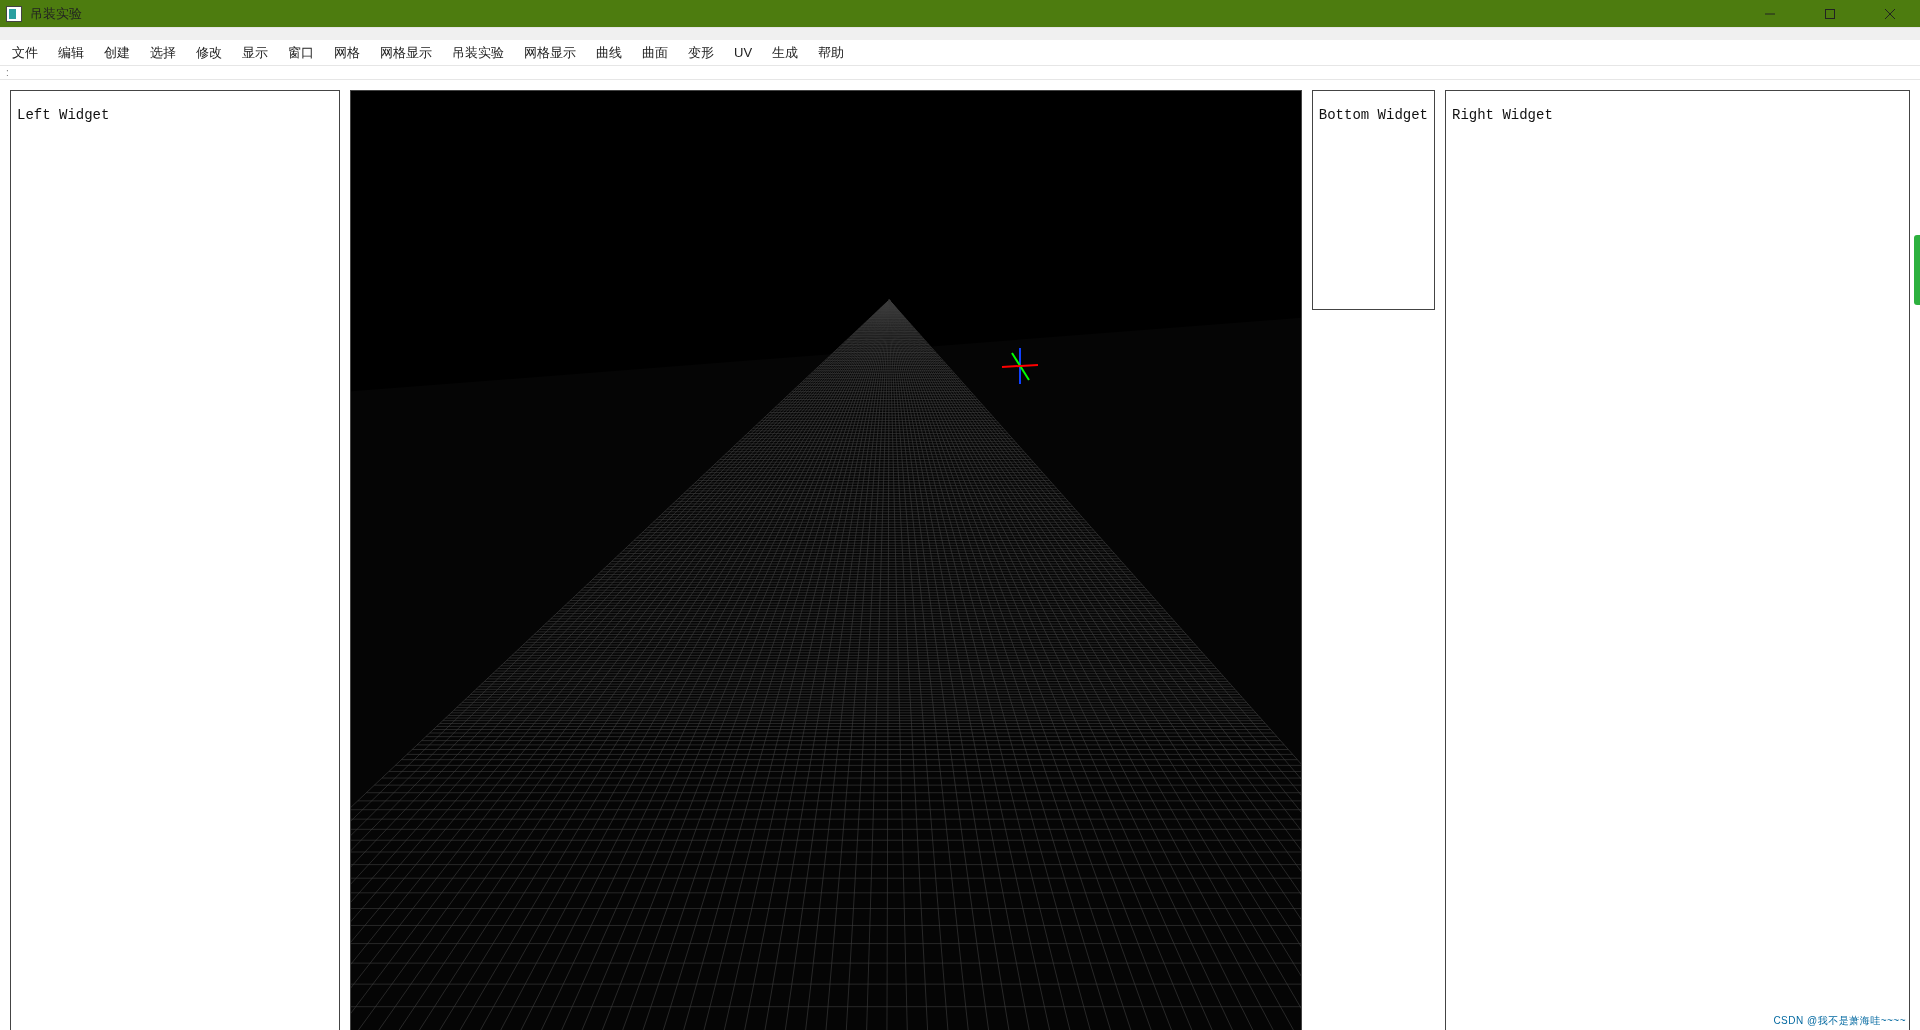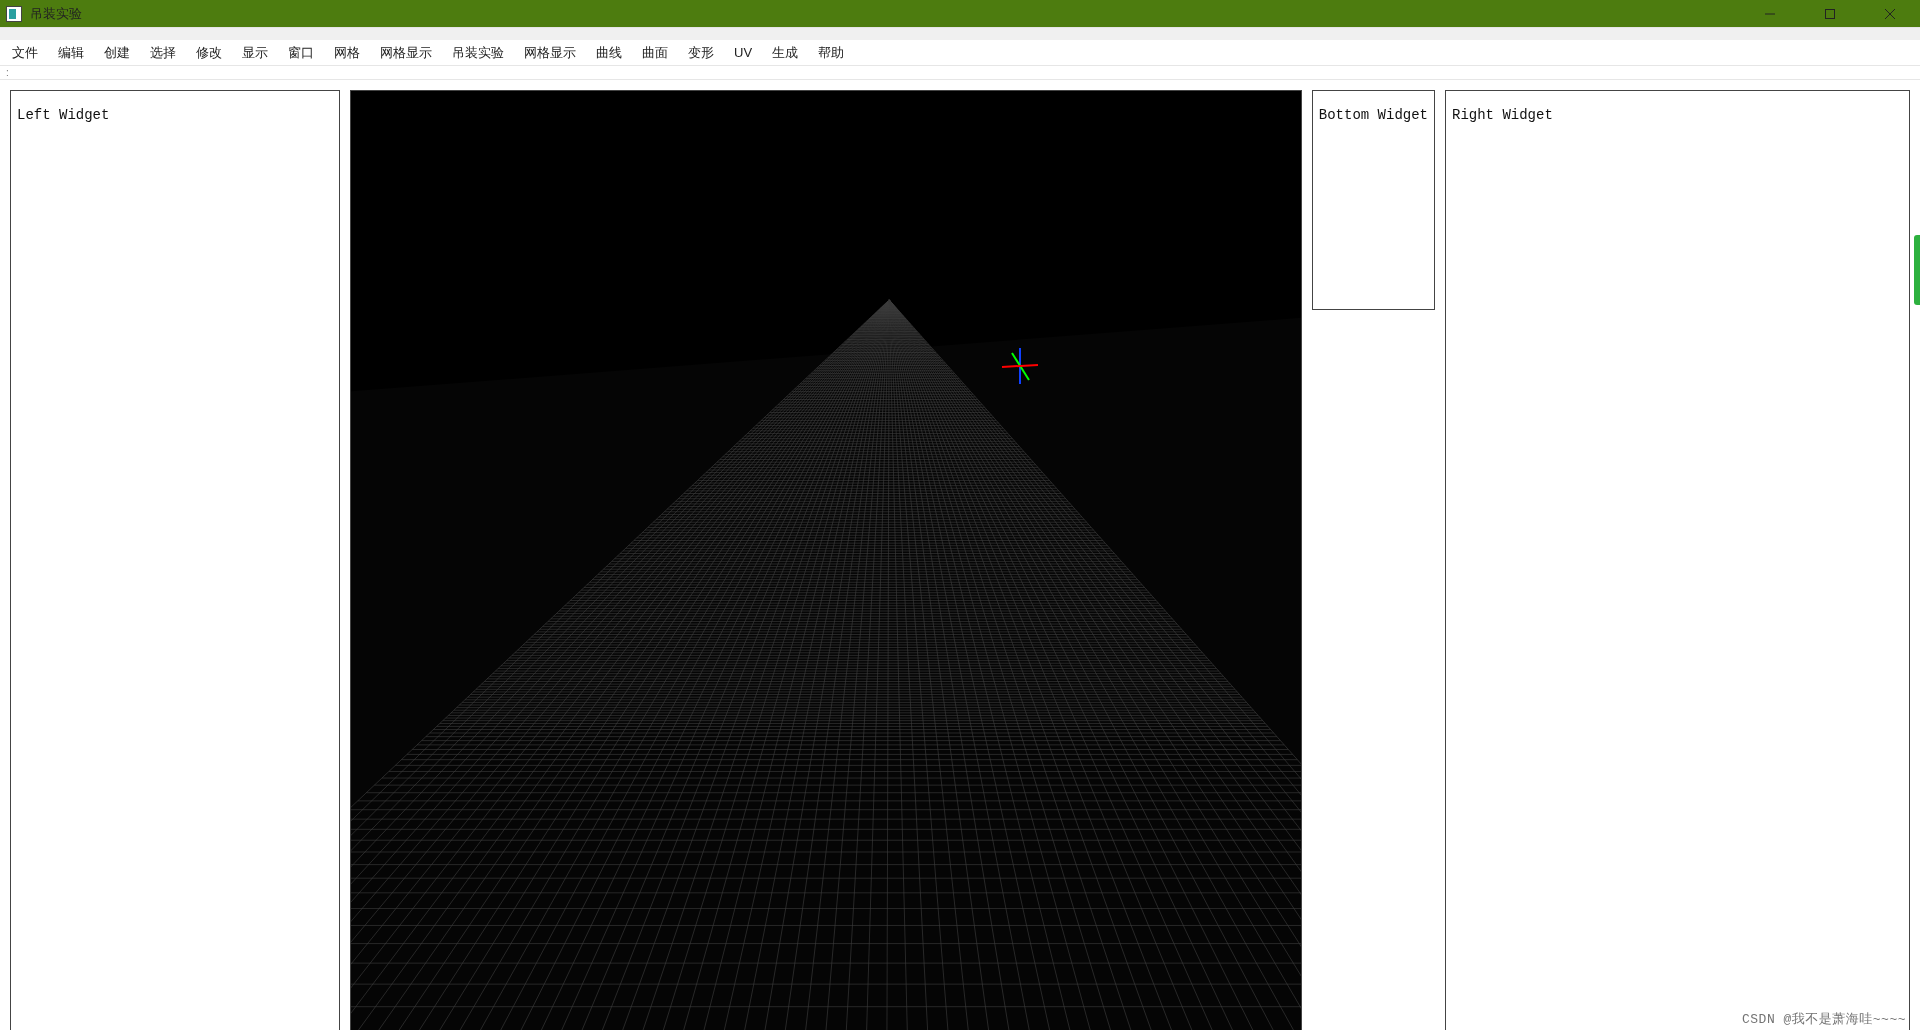--- a/index.html
+++ b/index.html
@@ -98,21 +98,21 @@
       width:100%; height:100%;
     }
     .grid-svg polygon.gridplane { fill:#050505; }
     .grid-svg line.gridline { stroke:#3d3d3d; stroke-width:0.6; }
 
     .gizmo { position:absolute; left: 649px; top: 255px; width:40px; height:40px; pointer-events:none; }
     .gizmo line { stroke-width:2; }
 
     .watermark {
       position:absolute; right: 14px; bottom: 2px;
-      font-size: 13px; color:#737373; font-family: Liberation Mono, monospace;
+      font-size: 10px; color:#0369a1; font-family: Liberation Sans, sans-serif;
       letter-spacing: 0.5px;
     }
 
     .side-handle {
       position: fixed; right: 0; top: 235px; width: 6px; height: 70px;
       background: #2db13f; border-radius: 3px 0 0 3px;
     }
   </style>
 </head>
 <body>

